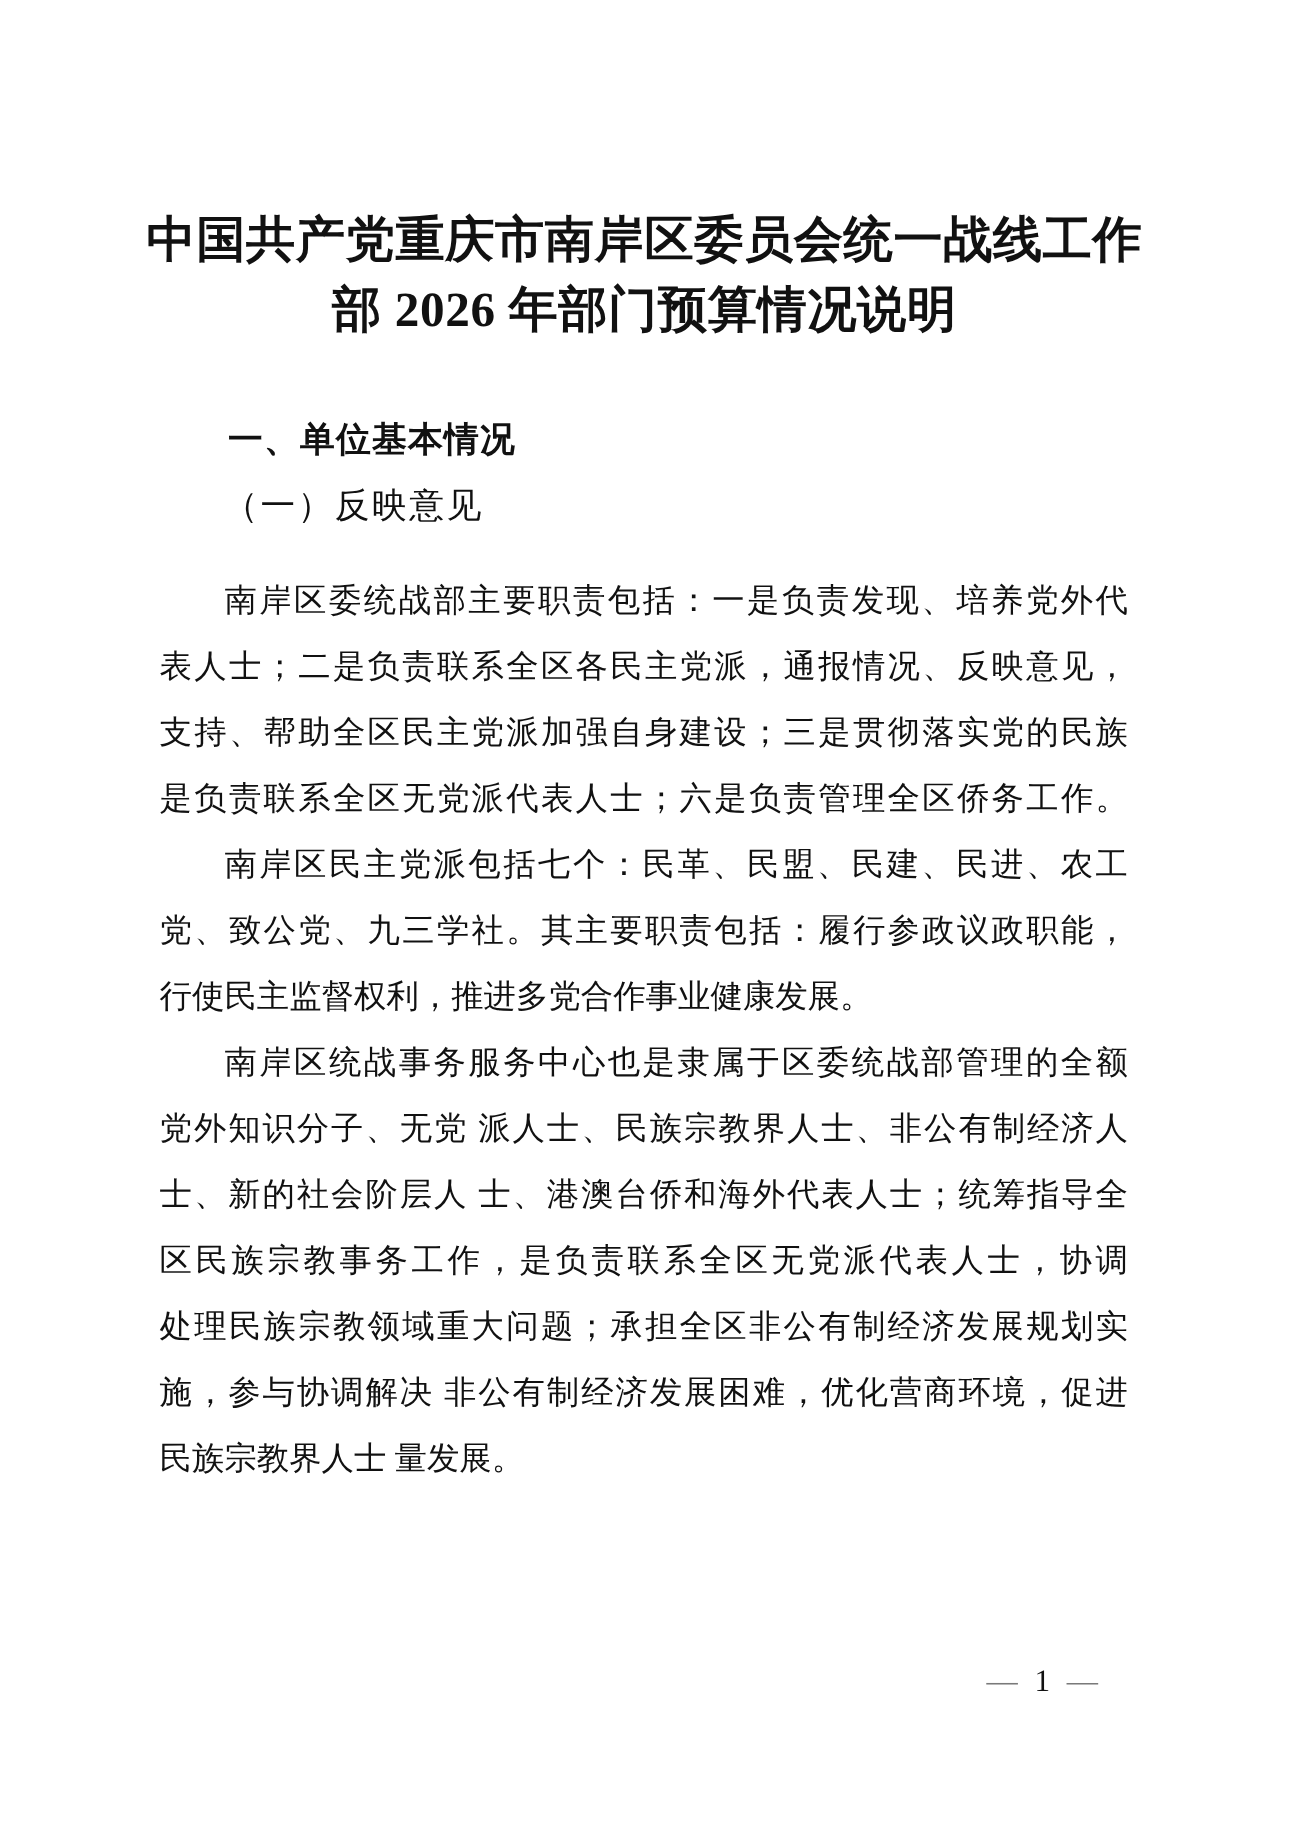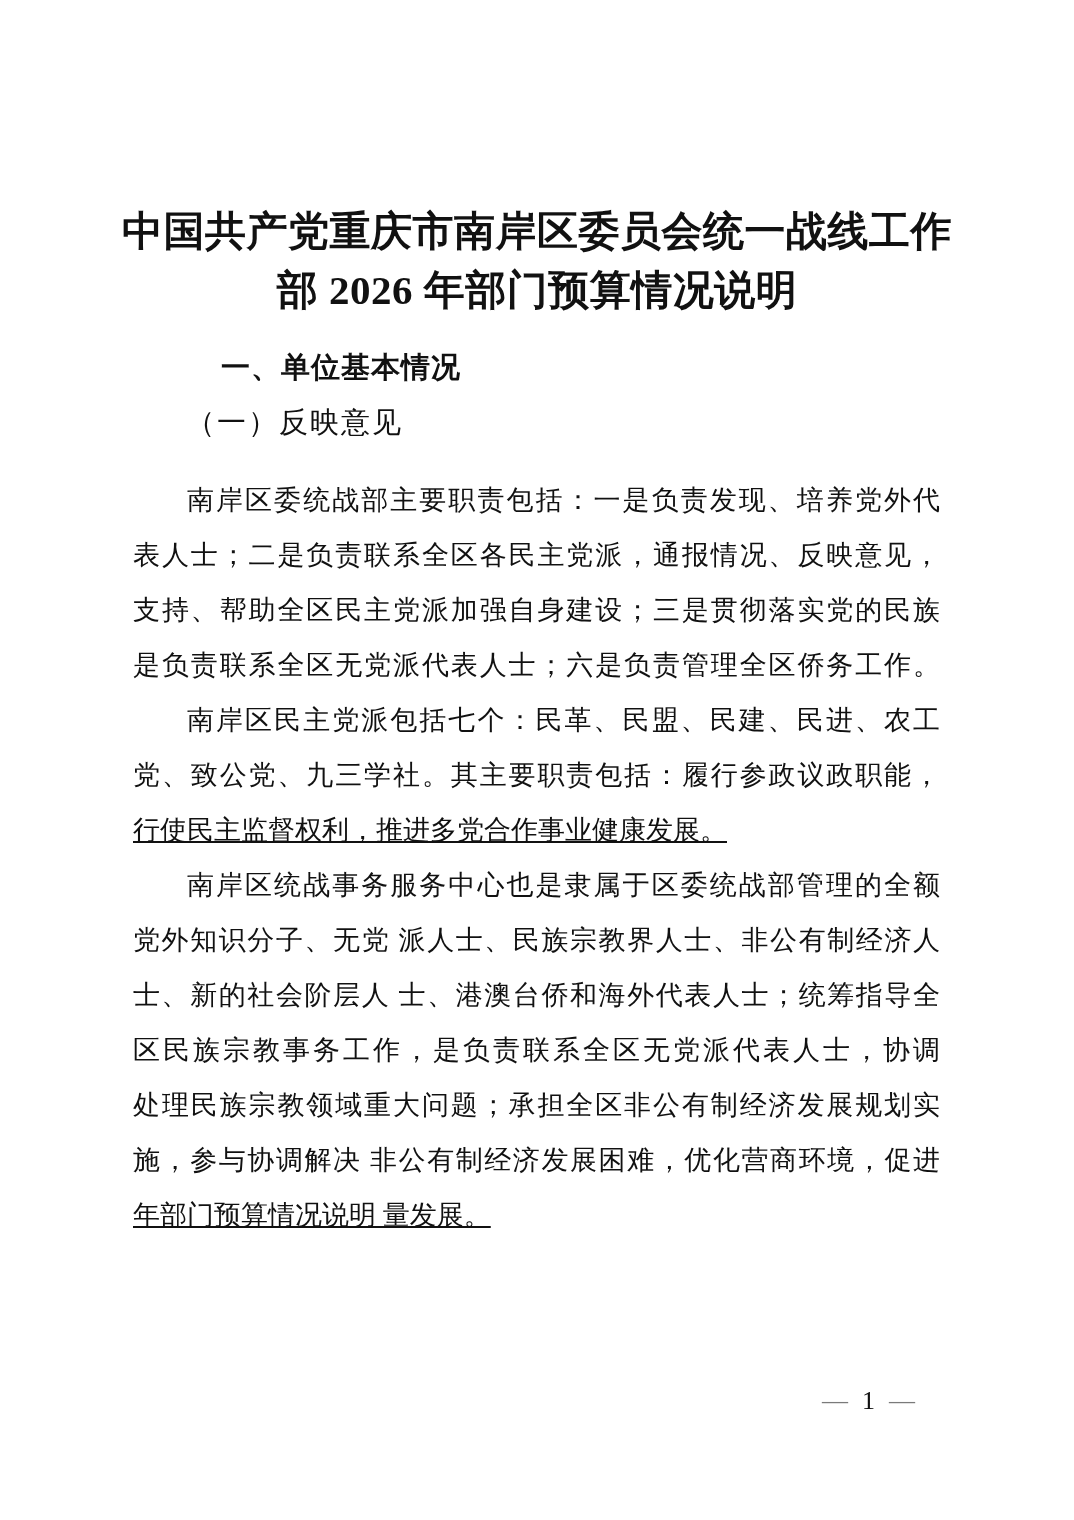--- a/index.html
+++ b/index.html
@@ -19,32 +19,30 @@
   .doc-title {
     position: absolute;
     left: 97px;
     top: 170px;
     width: 880px;
     text-align: center;
     font-weight: bold;
     font-size: 41px;
     line-height: 59px;
     letter-spacing: 0.5px;
-    margin-top: 32px;
   }
   .sec-heading {
     position: absolute;
     left: 190px;
     top: 347px;
     font-family: "Liberation Sans", "DejaVu Sans", sans-serif;
     font-weight: bold;
     font-size: 29px;
     line-height: 40px;
     letter-spacing: 1px;
-    margin-left: 31px;
   }
   .sec-subheading {
     position: absolute;
     left: 186px;
     top: 402px;
     font-size: 29px;
     line-height: 40px;
     letter-spacing: 2px;
   }
   .body-text {
@@ -58,21 +56,21 @@
   .bline {
     height: 55px;
     line-height: 55px;
     text-align: justify;
     text-align-last: justify;
     text-justify: inter-character;
     white-space: normal;
     overflow: hidden;
   }
   .bline.first { text-indent: 54px; }
-  .bline.end { text-align-last: left; text-decoration: underline; }
+  .bline.end { text-align-last: left; }
   .page-footer {
     position: absolute;
     top: 1386px;
     right: 159px;
     font-size: 26px;
     line-height: 30px;
     color: #111111;
     white-space: nowrap;
   }
   .page-footer .dash {
@@ -111,21 +109,21 @@
       <div class="bline end">行使民主监督权利，推进多党合作事业健康发展。</div>
     </div>
 
     <div class="para">
       <div class="bline first">南岸区统战事务服务中心也是隶属于区委统战部管理的全额</div>
       <div class="bline">党外知识分子、无党 派人士、民族宗教界人士、非公有制经济人</div>
       <div class="bline">士、新的社会阶层人 士、港澳台侨和海外代表人士；统筹指导全</div>
       <div class="bline">区民族宗教事务工作，是负责联系全区无党派代表人士，协调</div>
       <div class="bline">处理民族宗教领域重大问题；承担全区非公有制经济发展规划实</div>
       <div class="bline">施，参与协调解决 非公有制经济发展困难，优化营商环境，促进</div>
-      <div class="bline end">年部门预算情况说明 量发展。</div>
+      <div class="bline end">民族宗教界人士 量发展。</div>
     </div>
 
   </div>
 
   <div class="page-footer">
     <span class="dash">—</span><span class="num">1</span><span class="dash">—</span>
   </div>
 
 </div>
 

